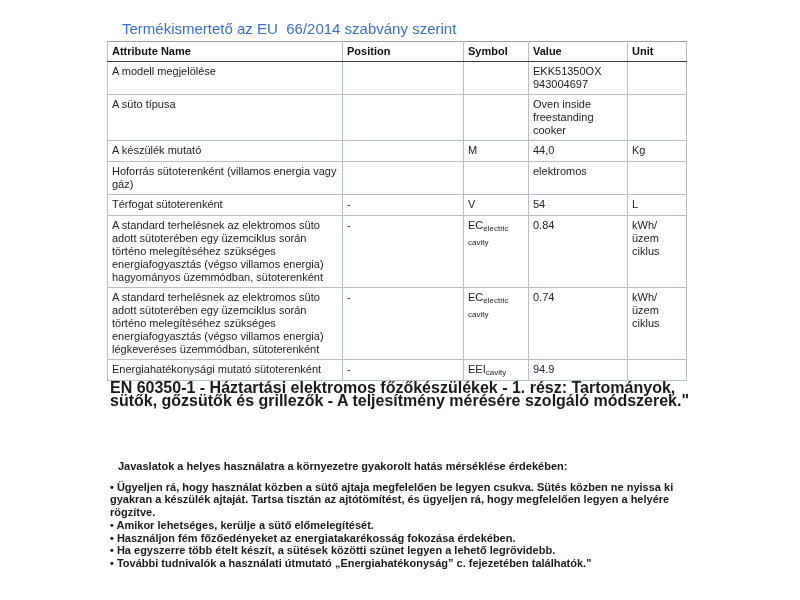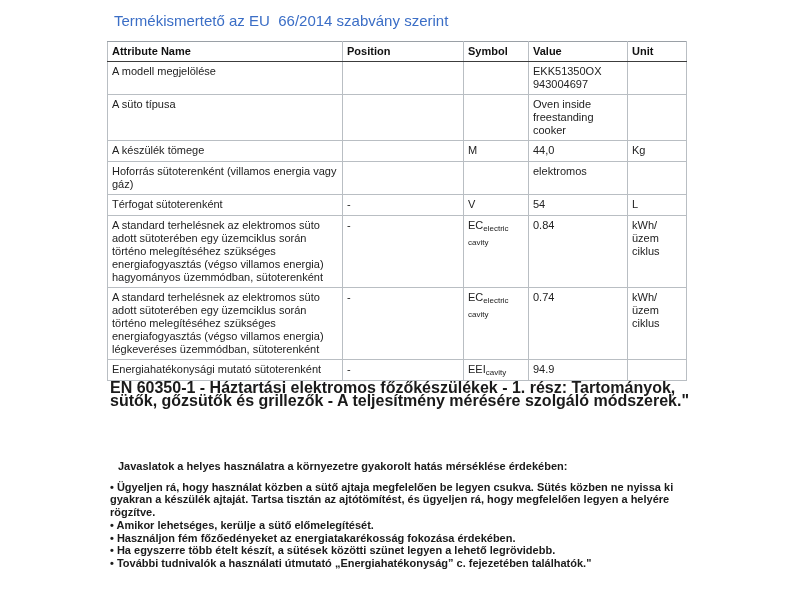--- a/index.html
+++ b/index.html
@@ -15,21 +15,21 @@
   .page {
     position: relative;
     width: 800px;
     height: 600px;
     background: #ffffff;
   }
   .title {
     position: absolute;
     left: 110px;
     top: 8px;
-    margin: 4px;
+    margin: 12px;
     font-size: 15px;
     font-weight: 400;
     color: #3b6ec6;
     white-space: pre-wrap;
   }
   table.spec-table {
     position: absolute;
     left: 107px;
     top: 41px;
     width: 579px;
@@ -121,21 +121,21 @@
       <td><span></span></td>
     </tr>
         <tr>
       <td><span>A süto típusa</span></td>
       <td><span></span></td>
       <td><span></span><span class="sym-sub"></span></td>
       <td><span>Oven inside freestanding cooker</span></td>
       <td><span></span></td>
     </tr>
         <tr>
-      <td><span>A készülék tömege</span></td>
+      <td><span>A készülék mutató</span></td>
       <td><span></span></td>
       <td><span>M</span><span class="sym-sub"></span></td>
       <td><span>44,0</span></td>
       <td><span>Kg</span></td>
     </tr>
         <tr>
       <td><span>Hoforrás sütoterenként (villamos energia vagy gáz)</span></td>
       <td><span></span></td>
       <td><span></span><span class="sym-sub"></span></td>
       <td><span>elektromos</span></td>

